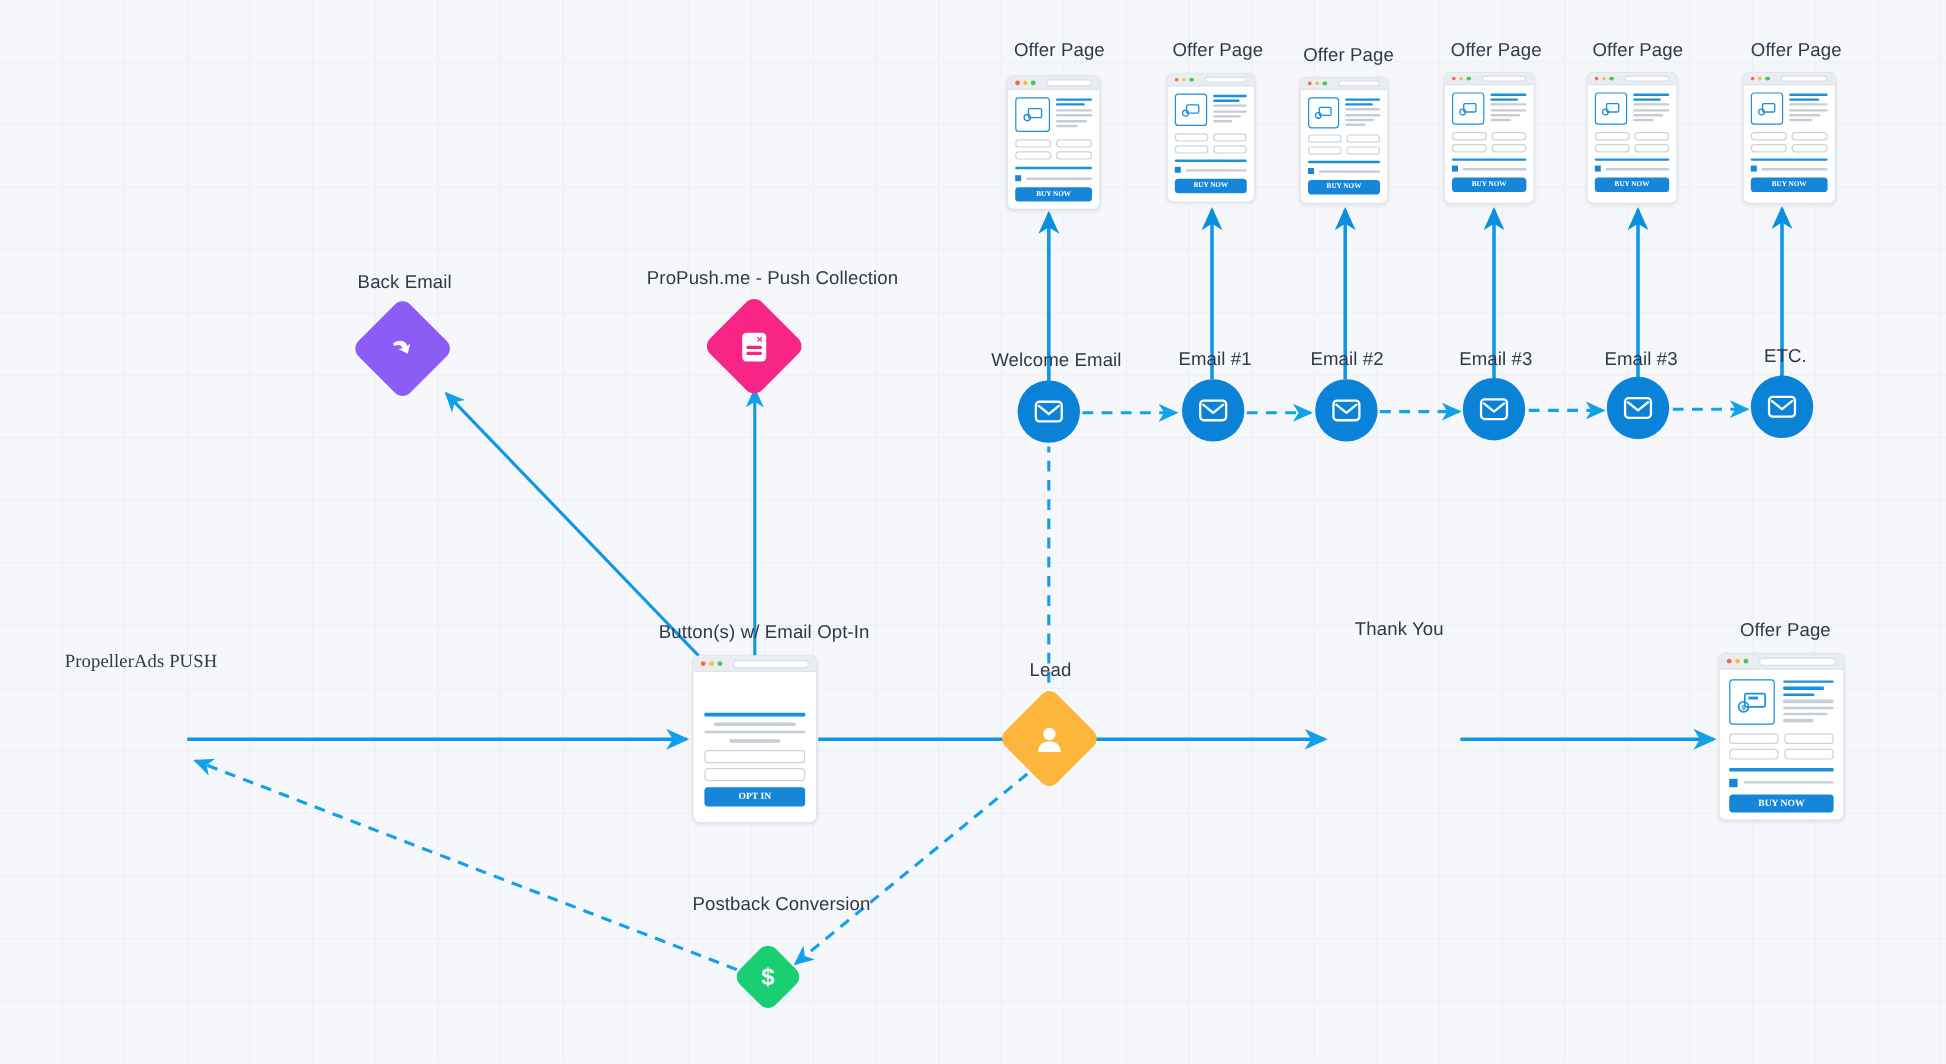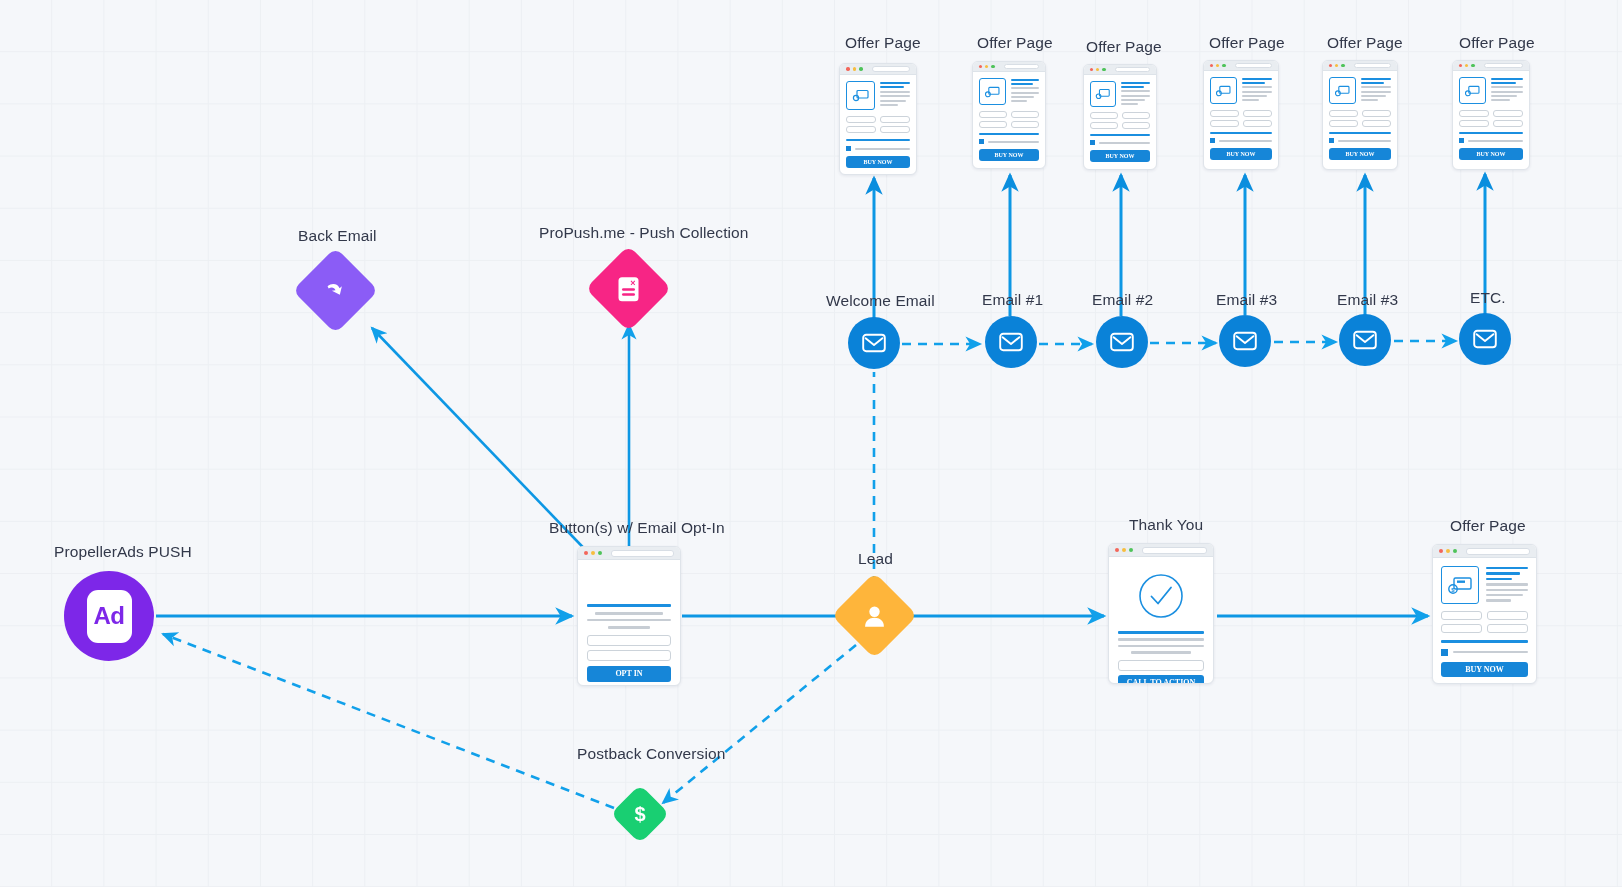--- a/index.html
+++ b/index.html
@@ -452,34 +452,31 @@
     <div class="dia-inner">
       <svg width="30" height="32" viewBox="0 0 30 32">
         <rect x="5" y="4" width="20" height="24" rx="3.5" fill="#fff"></rect>
         <rect x="8.5" y="15" width="13" height="2.6" rx="1.3" fill="#f72585"></rect>
         <rect x="8.5" y="20" width="13" height="2.6" rx="1.3" fill="#f72585"></rect>
         <text x="19.5" y="12.5" font-size="9" font-family="'Liberation Sans',sans-serif" font-weight="bold" fill="#f72585" text-anchor="middle">×</text>
       </svg>
     </div>
   </div>
 
-  <div class="label" style="left:54px; top:543px;">PropellerAds PUSH</div>
-  <div class="node circle-node" style="left:64px; top:571px; width:90px; height:90px; background:#7d27e8;">
-    <div class="ad-badge">Ad</div>
-  </div>
+  <div class="label" style="left:54px; top:543px;font-family:Liberation Serif, serif;">PropellerAds PUSH</div>
 
   <div class="label" style="left:549px; top:519px;">Button(s) w/ Email Opt-In</div>
   <div class="node browser" style="left:577px; top:546px; width:104px; height:140px;">
     <div class="bar" style="height:13px;">
       <span class="dot" style="width:4px;height:4px;background:#f3665a;"></span>
       <span class="dot" style="width:4px;height:4px;background:#f7bd3f;"></span>
       <span class="dot" style="width:4px;height:4px;background:#4fc35a;"></span>
       <span class="urlbar" style="height:7px;"></span>
     </div>
-    <div class="body" style="padding:20px 9px;">
+    <div class="body" style="padding:10px 9px;">
       <div style="height:24px;"></div>
       <div class="bline blue" style="height:3px;"></div>
       <div class="bline" style="height:2.6px;margin-top:5px;width:82%;margin-left:auto;margin-right:auto;"></div>
       <div class="bline" style="height:2.6px;margin-top:4px;"></div>
       <div class="bline" style="height:2.6px;margin-top:5px;width:50%;margin-left:auto;margin-right:auto;"></div>
       <div class="field" style="height:11px;margin-top:6px;"></div>
       <div class="field" style="height:11px;margin-top:4px;"></div>
       <div class="cta" style="height:16px;margin-top:5px;font-size:8px;">OPT IN</div>
     </div>
   </div>
@@ -497,42 +494,20 @@
   <div class="label" style="left:577px; top:745px;">Postback Conversion</div>
   <div class="node diamond" style="left:619px; top:793px; width:42px; height:42px; background:#19cf72;">
     <div class="dia-inner">
       <svg width="22" height="24" viewBox="0 0 22 24">
         <text x="11" y="19" font-size="20" font-family="'Liberation Sans',sans-serif" font-weight="bold" fill="#fff" text-anchor="middle">$</text>
       </svg>
     </div>
   </div>
 
   <div class="label" style="left:1129px; top:516px;text-align:center;">Thank You</div>
-  <div class="node browser" style="left:1108px; top:543px; width:106px; height:141px;">
-    <div class="bar" style="height:13px;">
-      <span class="dot" style="width:4px;height:4px;background:#f3665a;"></span>
-      <span class="dot" style="width:4px;height:4px;background:#f7bd3f;"></span>
-      <span class="dot" style="width:4px;height:4px;background:#4fc35a;"></span>
-      <span class="urlbar" style="height:7px;"></span>
-    </div>
-    <div class="body" style="padding:9px;">
-      <div style="display:flex;justify-content:center;margin-top:7px;">
-        <svg width="46" height="46" viewBox="0 0 46 46">
-          <circle cx="23" cy="23" r="21" fill="none" stroke="#1b8fe0" stroke-width="1.6"></circle>
-          <path d="M13.5 23.5 L20 30.5 L33 14.5" fill="none" stroke="#1b8fe0" stroke-width="1.8" stroke-linecap="round" stroke-linejoin="round"></path>
-        </svg>
-      </div>
-      <div class="bline blue" style="height:3px;margin-top:12px;"></div>
-      <div class="bline" style="height:2.6px;margin-top:4px;"></div>
-      <div class="bline" style="height:2.6px;margin-top:4px;"></div>
-      <div class="bline" style="height:2.6px;margin-top:4px;width:70%;margin-left:auto;margin-right:auto;"></div>
-      <div class="field" style="height:11px;margin-top:6px;"></div>
-      <div class="cta" style="height:15px;margin-top:4px;font-size:8px;">CALL TO ACTION</div>
-    </div>
-  </div>
 
   <div class="label" style="left:1450px; top:517px;">Offer Page</div>
   <div class="node browser" style="left:1432px; top:544px; width:105px; height:140px;">
     <div class="bar" style="height:13px;">
       <span class="dot" style="width:4px;height:4px;background:#f3665a;"></span>
       <span class="dot" style="width:4px;height:4px;background:#f7bd3f;"></span>
       <span class="dot" style="width:4px;height:4px;background:#4fc35a;"></span>
       <span class="urlbar" style="height:7px;"></span>
     </div>
     <div class="body" style="padding:8px;">

